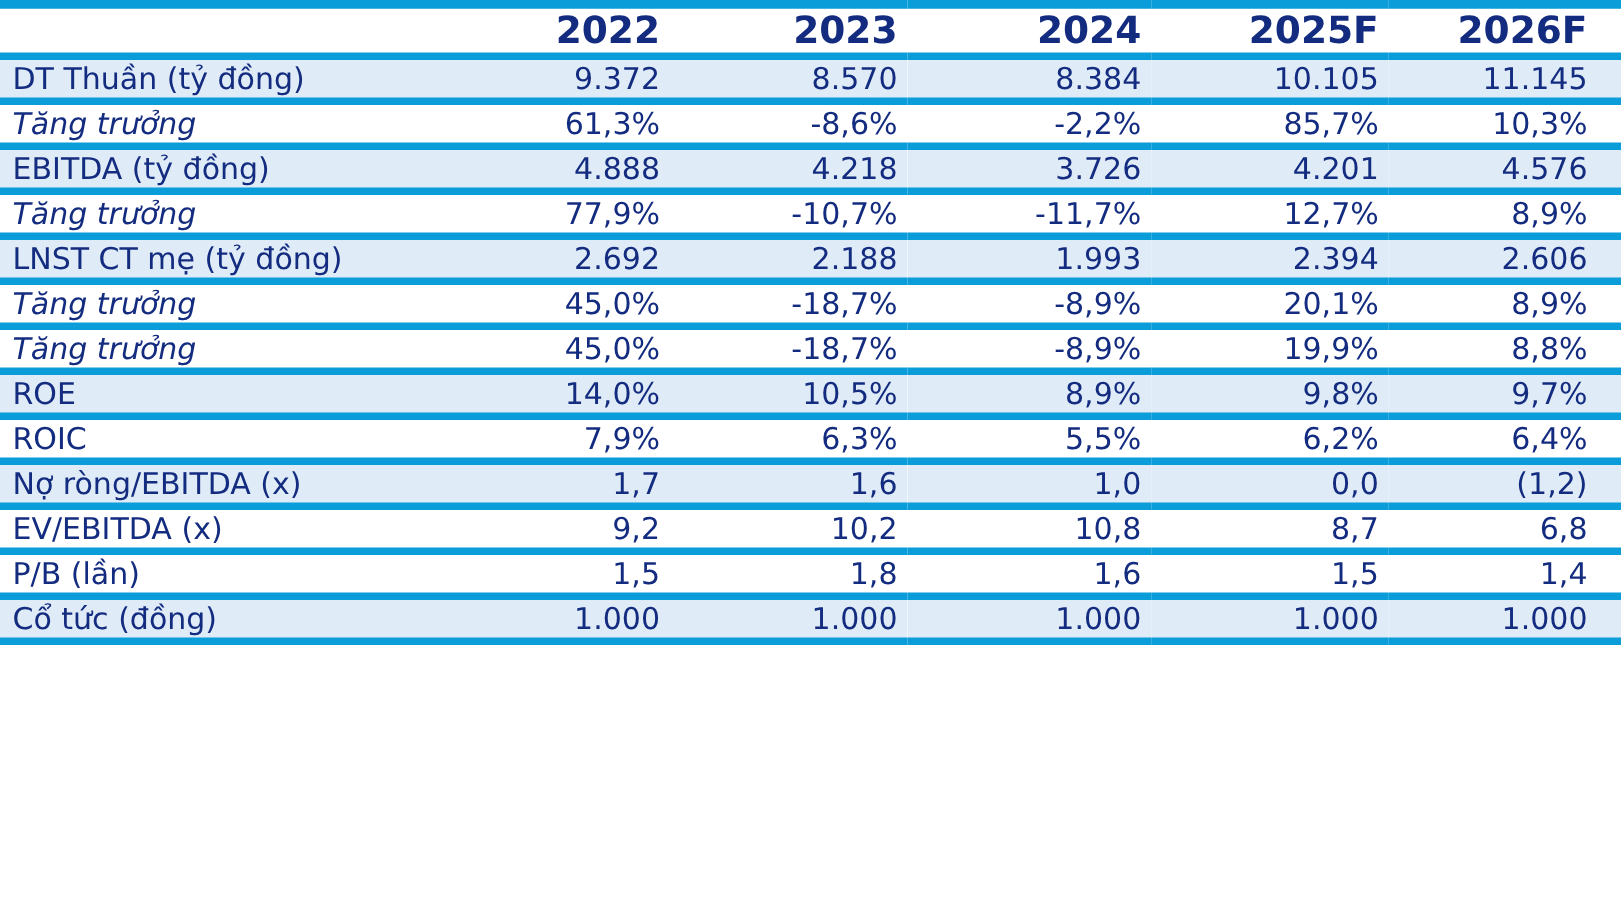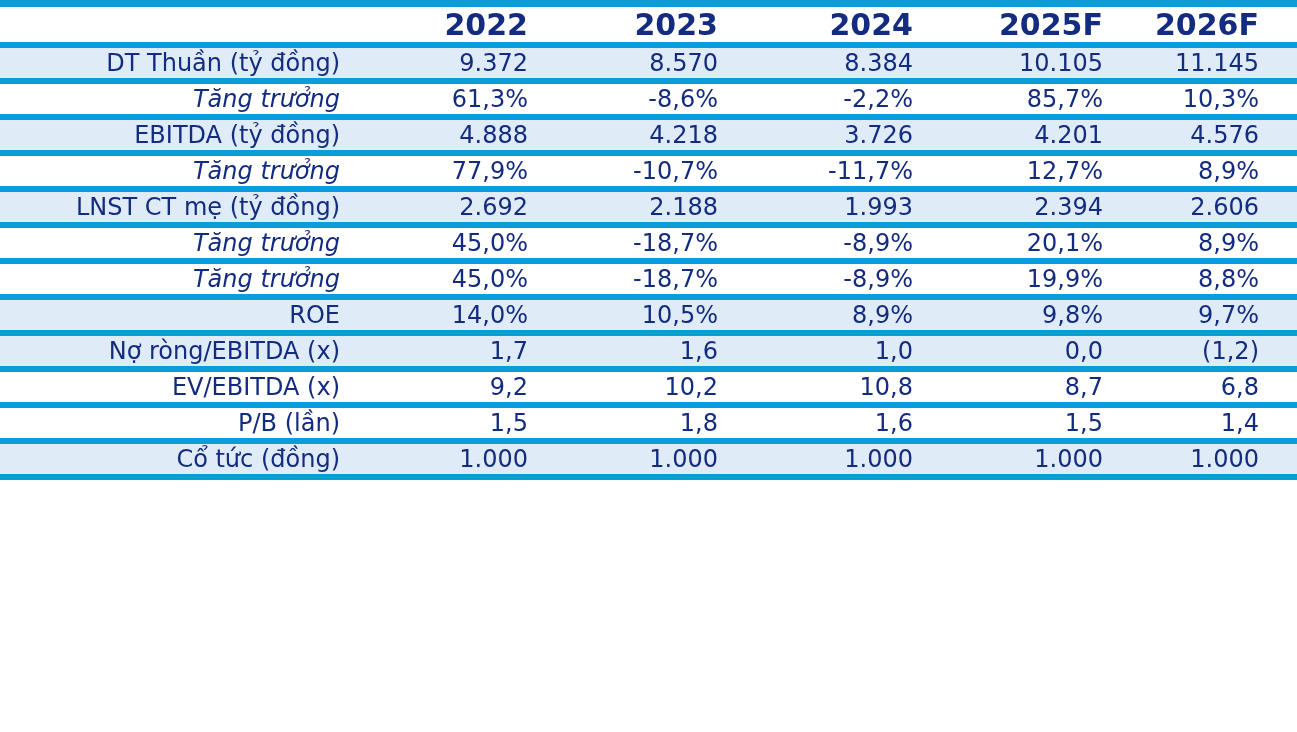--- a/index.html
+++ b/index.html
@@ -34,29 +34,29 @@
     padding:0;
     vertical-align:middle;
     white-space:nowrap;
     overflow:hidden;
   }
   th.num,td.num{
     text-align:right;
     padding-right:8px;
   }
   th.num:last-child,td.num:last-child{
-    padding-right:38px;
+    padding-right:27px;
   }
   thead th{
     font-weight:bold;
     font-size:30px;
   }
   td{font-size:24px;}
   td.label{
-    text-align:right;
+    text-align:left;
     padding-left:10px;
     font-size:24px;
   }
   td.label.italic{font-style:italic;}
 </style>
 </head>
 <body>
 
 <table>
   <colgroup>
@@ -135,20 +135,28 @@
         <td class="num">8,8%</td>
       </tr>
       <tr class="shaded">
         <td class="label">ROE</td>
         <td class="num">14,0%</td>
         <td class="num">10,5%</td>
         <td class="num">8,9%</td>
         <td class="num">9,8%</td>
         <td class="num">9,7%</td>
       </tr>
+      <tr>
+        <td class="label">ROIC</td>
+        <td class="num">7,9%</td>
+        <td class="num">6,3%</td>
+        <td class="num">5,5%</td>
+        <td class="num">6,2%</td>
+        <td class="num">6,4%</td>
+      </tr>
       <tr class="shaded">
         <td class="label">Nợ ròng/EBITDA (x)</td>
         <td class="num">1,7</td>
         <td class="num">1,6</td>
         <td class="num">1,0</td>
         <td class="num">0,0</td>
         <td class="num">(1,2)</td>
       </tr>
       <tr>
         <td class="label">EV/EBITDA (x)</td>

